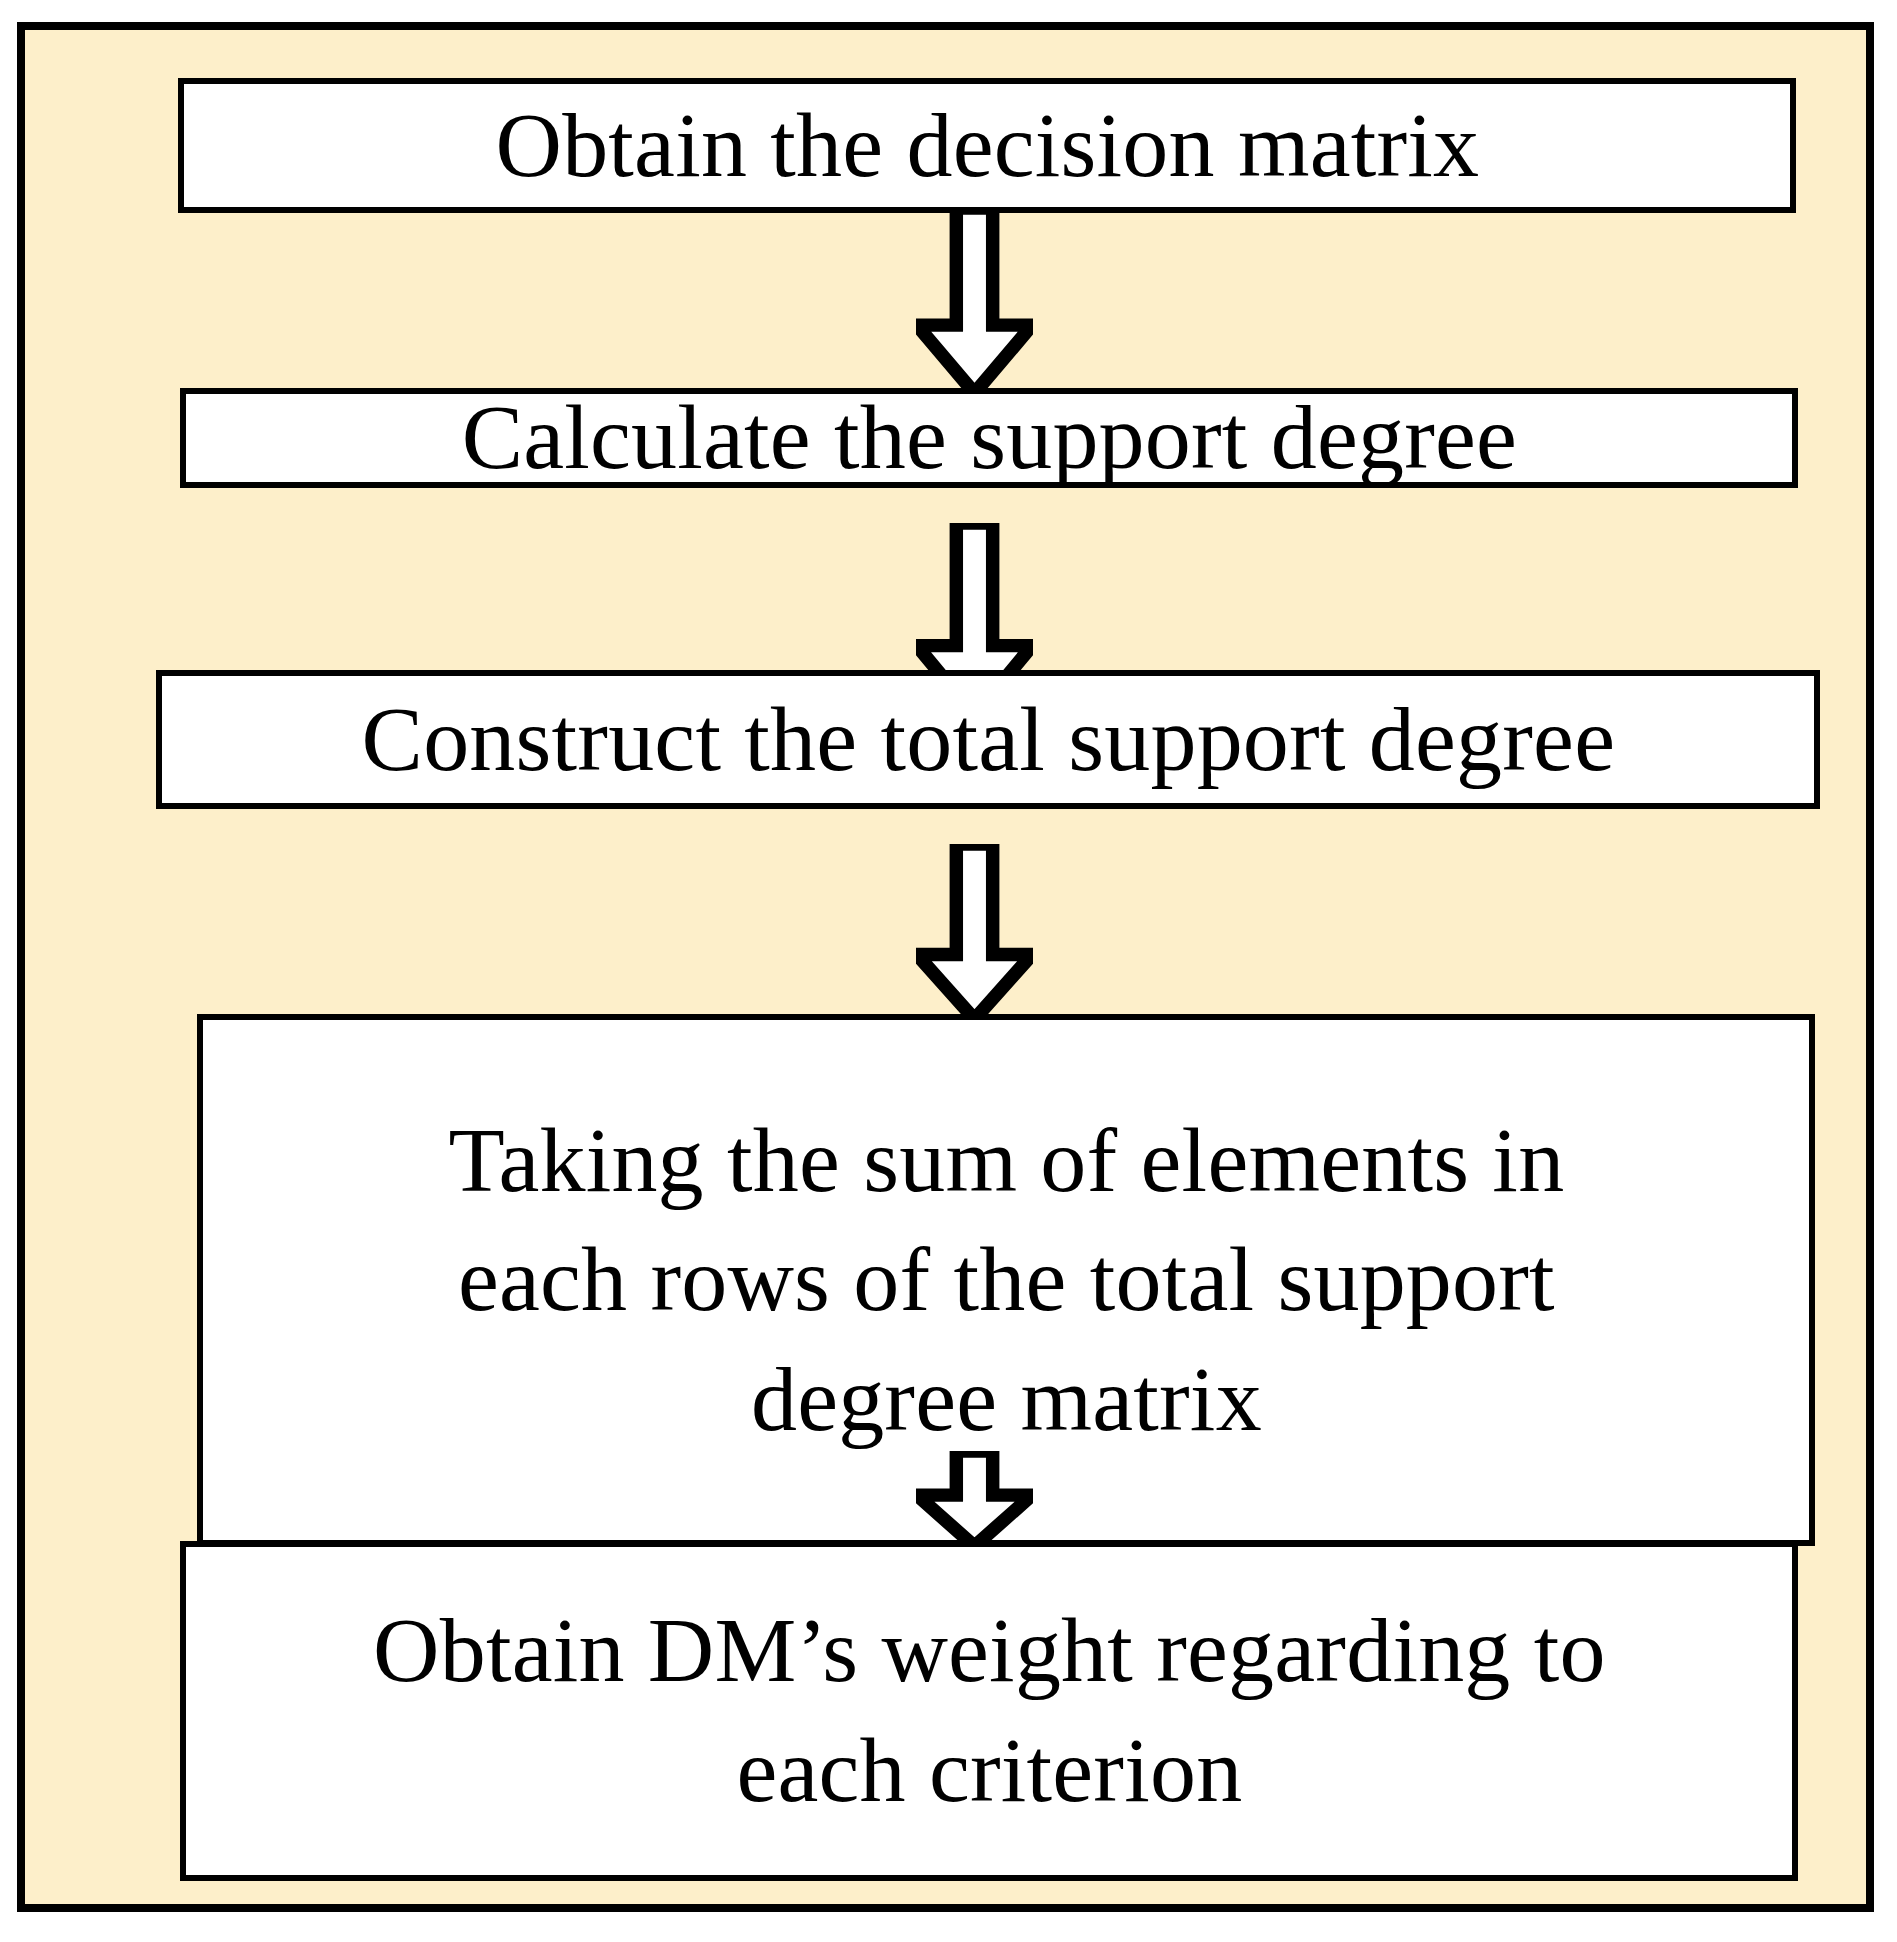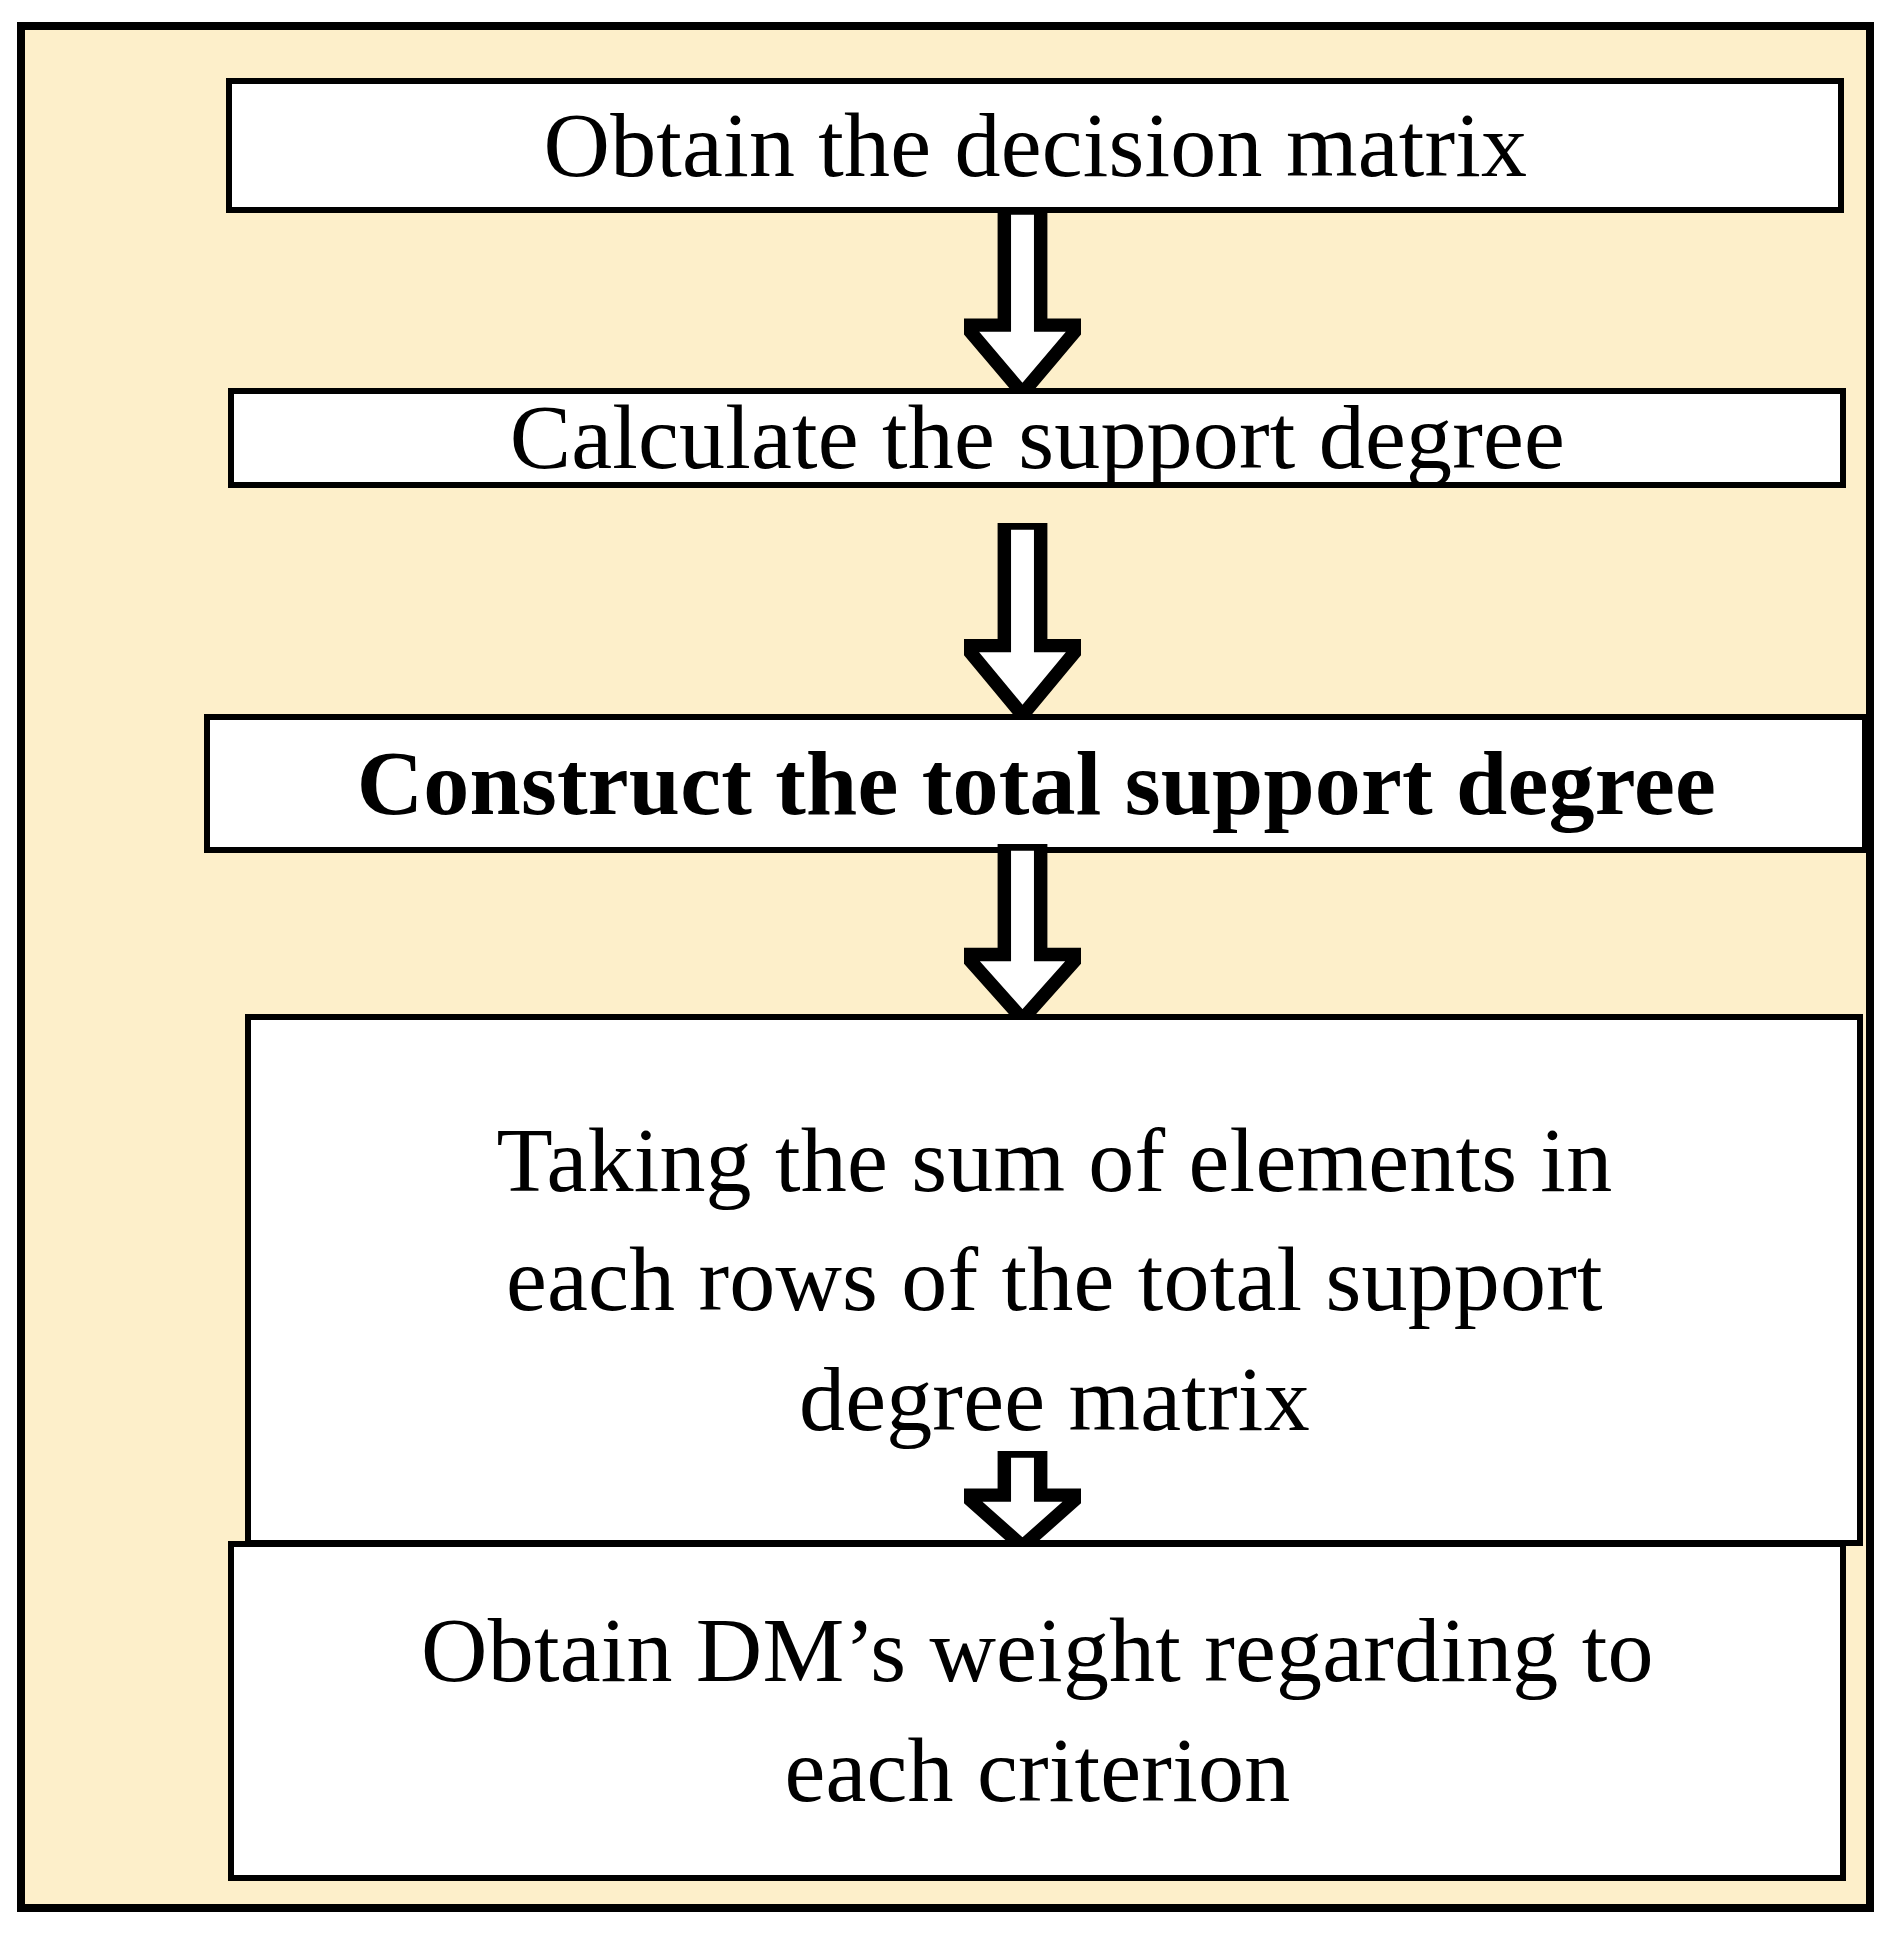--- a/index.html
+++ b/index.html
@@ -17,21 +17,20 @@
   
   .flow-frame {
     position: absolute;
     left: 17.4px;
     top: 22px;
     width: 1857px;
     height: 1890px;
     box-sizing: border-box;
     border: 8.7px solid #000000;
     background: #FDEFCA;
-    padding-left: 48px;
   }
 
   .flow-stack {
     position: relative;
     width: 100%;
     height: 100%;
   }
 
   
   .node {
@@ -52,21 +51,21 @@
     line-height: 1.30;
     letter-spacing: 0.2px;
     padding: 0 20.5px;
     box-sizing: border-box;
     white-space: pre-line;
   }
 
   
   .node-1 { left: 153px;  top: 48px;   width: 1618px; height: 135px; }
   .node-2 { left: 155px;  top: 358px;  width: 1618px; height: 100px; }
-  .node-3 { left: 131px;  top: 684px;  width: 1664px; height: 139px; font-weight: bold; }
+  .node-3 { left: 131px;  top: 640px;  width: 1664px; height: 139px; }
   .node-4 { left: 172px;  top: 984px; width: 1618px; height: 532px; font-family: Liberation Serif, serif; }
   .node-5 { left: 155px;  top: 1511px; width: 1618px; height: 340px; }
 
   
   .arrow {
     position: absolute;
     left: 891px;
     width: 117px;
   }
   .arrow svg { display: block; width: 100%; height: 100%; }

